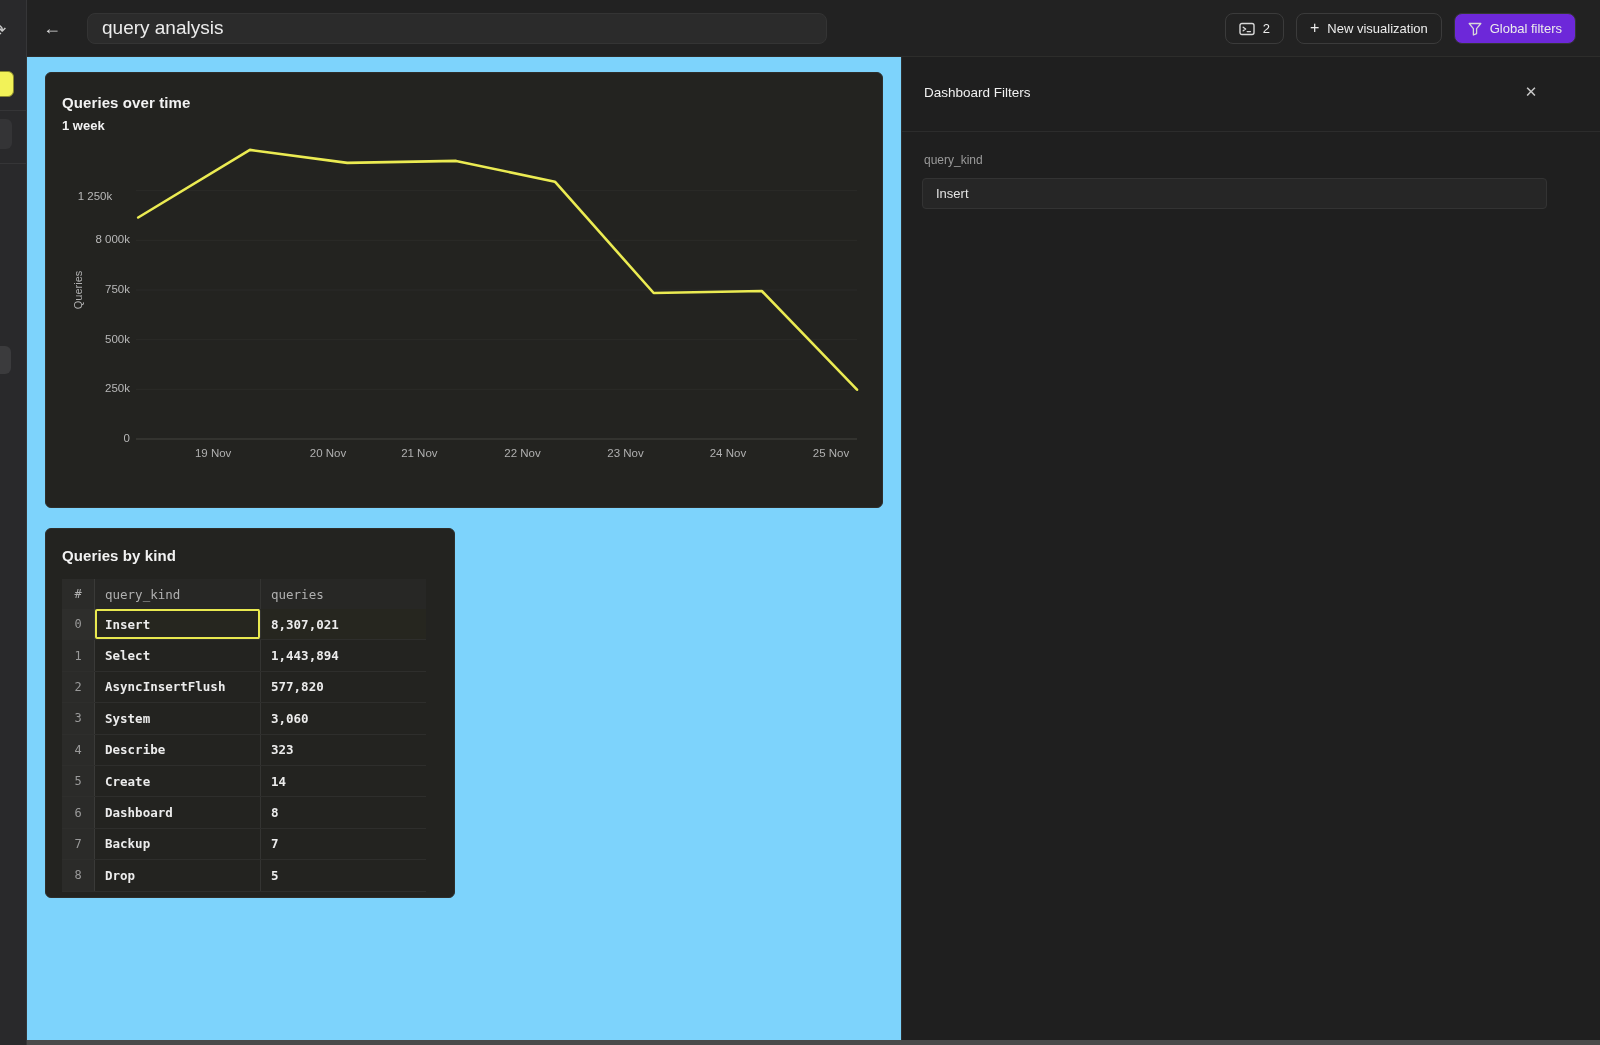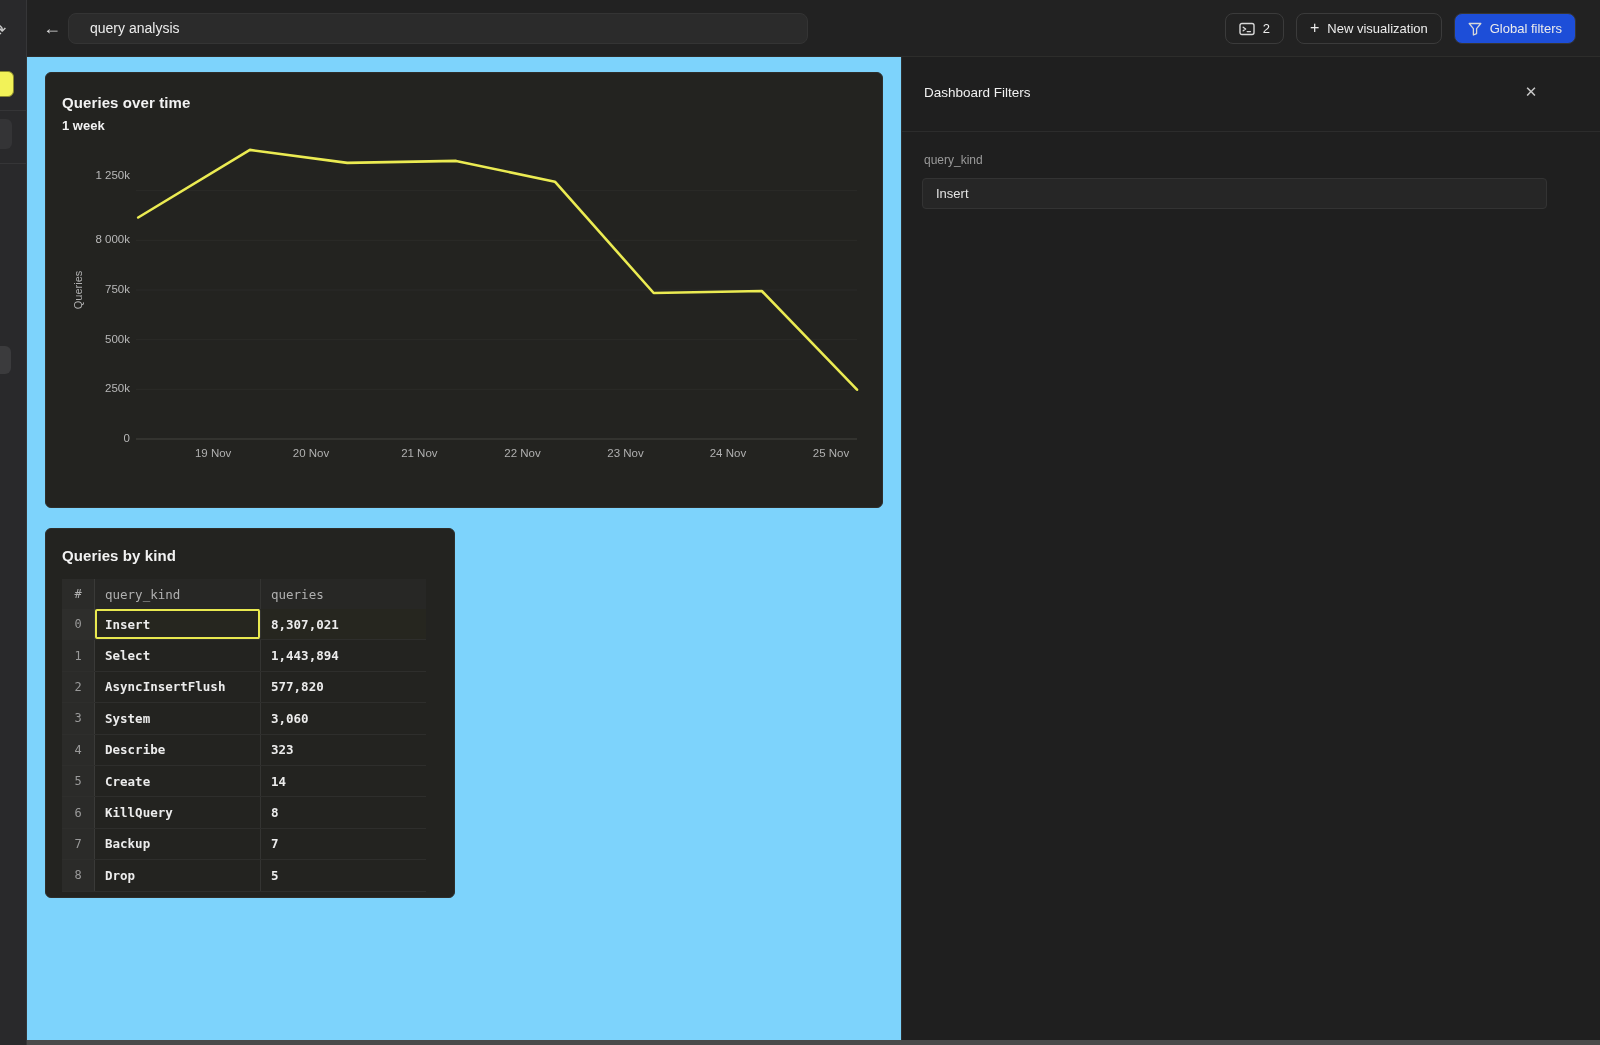--- a/index.html
+++ b/index.html
@@ -30,33 +30,33 @@
   .topbar {
     position:absolute; left:27px; top:0; width:1573px; height:57px;
     background:#222222; border-bottom:1px solid #2d2d2b;
     display:flex; align-items:center;
   }
   .back-btn {
     background:none; border:none; color:#d8d8d8; font-size:18px;
     width:30px; height:30px; margin-left:10px; cursor:pointer; line-height:1;
   }
   .title-input {
-    margin-left:1px; width:740px; height:31px;
+    margin-left:20px; width:740px; height:31px;
     background:#2b2b2b; border:1px solid #343434; border-radius:8px;
-    color:#ececec; font-size:14px; padding:0 21px;
+    color:#ececec; font-size:19px; padding:0 14px;
     font-family:"Liberation Sans", sans-serif; outline:none;
   }
   .tb-right { position:absolute; right:24px; top:13px; display:flex; gap:12px; }
   .btn {
     height:31px; display:flex; align-items:center; gap:8px;
     border-radius:8px; font-size:13px; color:#ececec; cursor:pointer;
     font-family:"Liberation Sans", sans-serif; padding:0 13px;
     background:transparent; border:1px solid #3b3b3b;
   }
-  .btn.filled { background:#1d4ed8; border-color:#353535; }
+  .btn.filled { background:#6d28d9; border-color:#353535; }
   .btn .plus { font-size:16px; font-weight:400; margin-top:-1px; }
   .btn svg { display:block; }
 
   
   .canvas { position:absolute; left:27px; top:57px; width:874px; height:988px; background:#7dd3fc; }
   .card {
     position:absolute; background:#232320; border:1px solid #2e2e2b; border-radius:6px;
   }
   .chart-card { left:18px; top:15px; width:838px; height:436px; }
   .table-card { left:18px; top:471px; width:410px; height:370px; }
@@ -177,25 +177,25 @@
           <line x1="0" x2="721" y1="99.33333333333334" y2="99.33333333333334" stroke="#2b2b28" stroke-width="1"></line>
           <line x1="0" x2="721" y1="49.66666666666666" y2="49.66666666666666" stroke="#2b2b28" stroke-width="1"></line>
           <polyline points="2.2,76.5 113.9,8.9 211.3,21.9 320.1,19.9 418.9,40.7 517.7,152.0 625.8,150.0 721.0,248.7" fill="none" stroke="#ebeb52" stroke-width="2.6" stroke-linejoin="round" stroke-linecap="round"></polyline>
         </svg>
       <div id="yticks">
           <span class="ytick" style="top: 291px;">0</span>
           <span class="ytick" style="top: 241.333px;">250k</span>
           <span class="ytick" style="top: 191.667px;">500k</span>
           <span class="ytick" style="top: 142px;">750k</span>
           <span class="ytick" style="top: 92.3333px;">8 000k</span>
-          <span class="ytick" style="top: 28px;">1 250k</span>
+          <span class="ytick" style="top: 49px; text-align: center;">1 250k</span>
         </div>
       <div id="xticks">
           <span class="xtick" style="left: 77.147px;">19 Nov</span>
-          <span class="xtick" style="left: 175px;">20 Nov</span>
+          <span class="xtick" style="left: 192px;">20 Nov</span>
           <span class="xtick" style="left: 283.353px;">21 Nov</span>
           <span class="xtick" style="left: 386.456px;">22 Nov</span>
           <span class="xtick" style="left: 489.559px;">23 Nov</span>
           <span class="xtick" style="left: 591.941px;">24 Nov</span>
           <span class="xtick" style="left: 695.044px;">25 Nov</span>
         </div>
     </div>
   </section>
 
   <section class="card table-card">
@@ -232,21 +232,21 @@
             <div class="cell kcell">Describe</div>
             <div class="cell">323</div>
           </div>
           <div class="trow">
             <div class="cell ncell">5</div>
             <div class="cell kcell">Create</div>
             <div class="cell">14</div>
           </div>
           <div class="trow">
             <div class="cell ncell">6</div>
-            <div class="cell kcell">KillQuery</div>
+            <div class="cell kcell">Dashboard</div>
             <div class="cell">8</div>
           </div>
           <div class="trow">
             <div class="cell ncell">7</div>
             <div class="cell kcell">Backup</div>
             <div class="cell">7</div>
           </div>
           <div class="trow">
             <div class="cell ncell">8</div>
             <div class="cell kcell">Drop</div>

